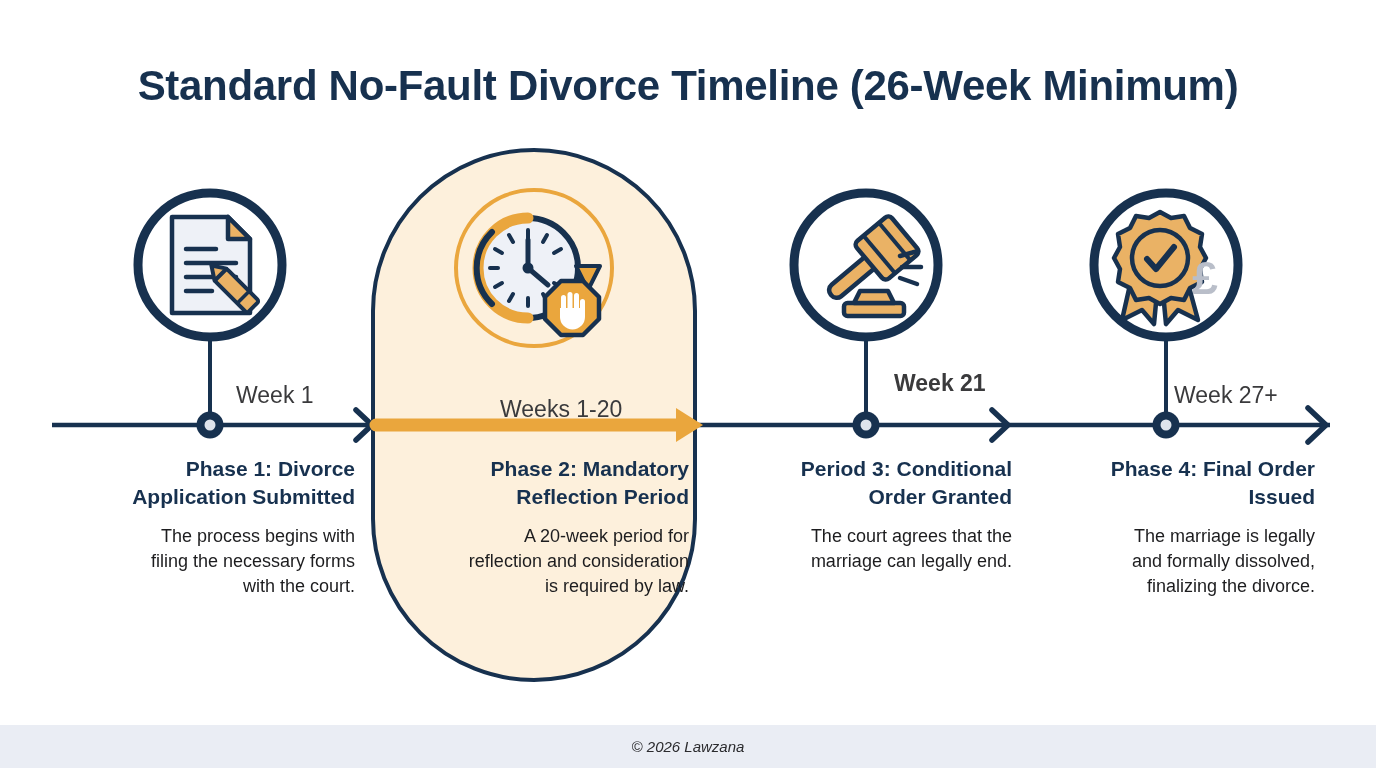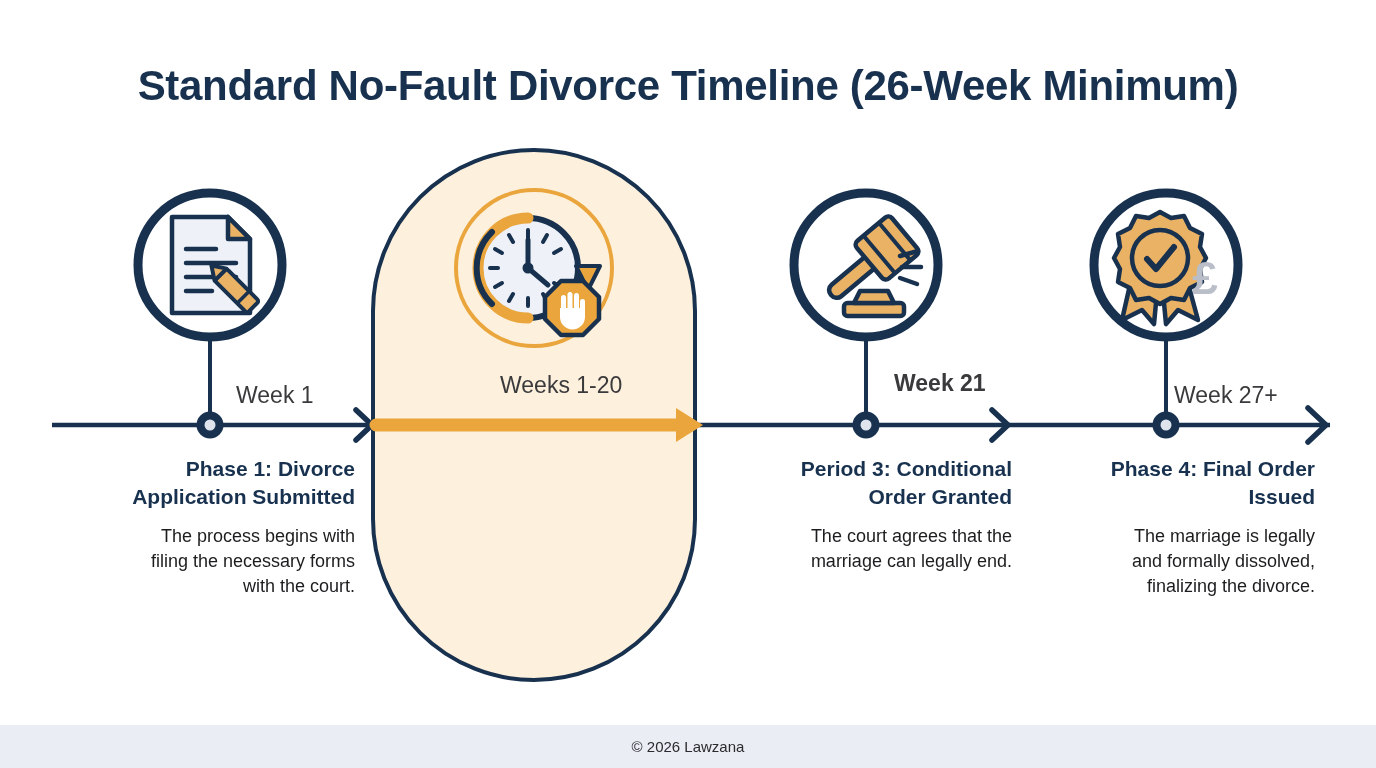--- a/index.html
+++ b/index.html
@@ -83,39 +83,40 @@
 
   
   .week-label {
     position: absolute;
     font-size: 23px;
     color: #3a3a3c;
     white-space: nowrap;
     margin-left: 12px;
   }
   .week-1  { left: 224px;  top: 382px; }
-  .week-2  { left: 488px;  top: 372px; }
+  .week-2  { left: 488px;  top: 396px; }
   .week-3  { left: 882px;  top: 370px; font-weight: bold; }
   .week-4  { left: 1162px; top: 382px; }
 
   
   .footer {
     position: absolute;
     left: 0;
     bottom: 0;
     width: 1376px;
     height: 43px;
     background: #eaedf4;
     display: flex;
     align-items: center;
     justify-content: center;
   }
   .footer-text {
     font-size: 15px;
     color: #2b2b2e;
+    font-style: italic;
   }
 </style>
 </head>
 <body>
 
 <div id="infographic">
 
   <div class="title">Standard No-Fault Divorce Timeline (26-Week Minimum)</div>
 
   <div class="stage">
@@ -264,20 +265,27 @@
     <div class="week-label week-4">Week 27+</div>
 
     <div class="phase phase-1">
       <div class="phase-heading">Phase 1: Divorce
 Application Submitted</div>
       <div class="phase-desc">The process begins with
 filing the necessary forms
 with the court.</div>
     </div>
 
+    <div class="phase phase-2">
+      <div class="phase-heading">Phase 2: Mandatory
+Reflection Period</div>
+      <div class="phase-desc">A 20-week period for
+reflection and consideration
+is required by law.</div>
+    </div>
 
     <div class="phase phase-3">
       <div class="phase-heading">Period 3: Conditional
 Order Granted</div>
       <div class="phase-desc">The court agrees that the
 marriage can legally end.</div>
     </div>
 
     <div class="phase phase-4">
       <div class="phase-heading">Phase 4: Final Order

